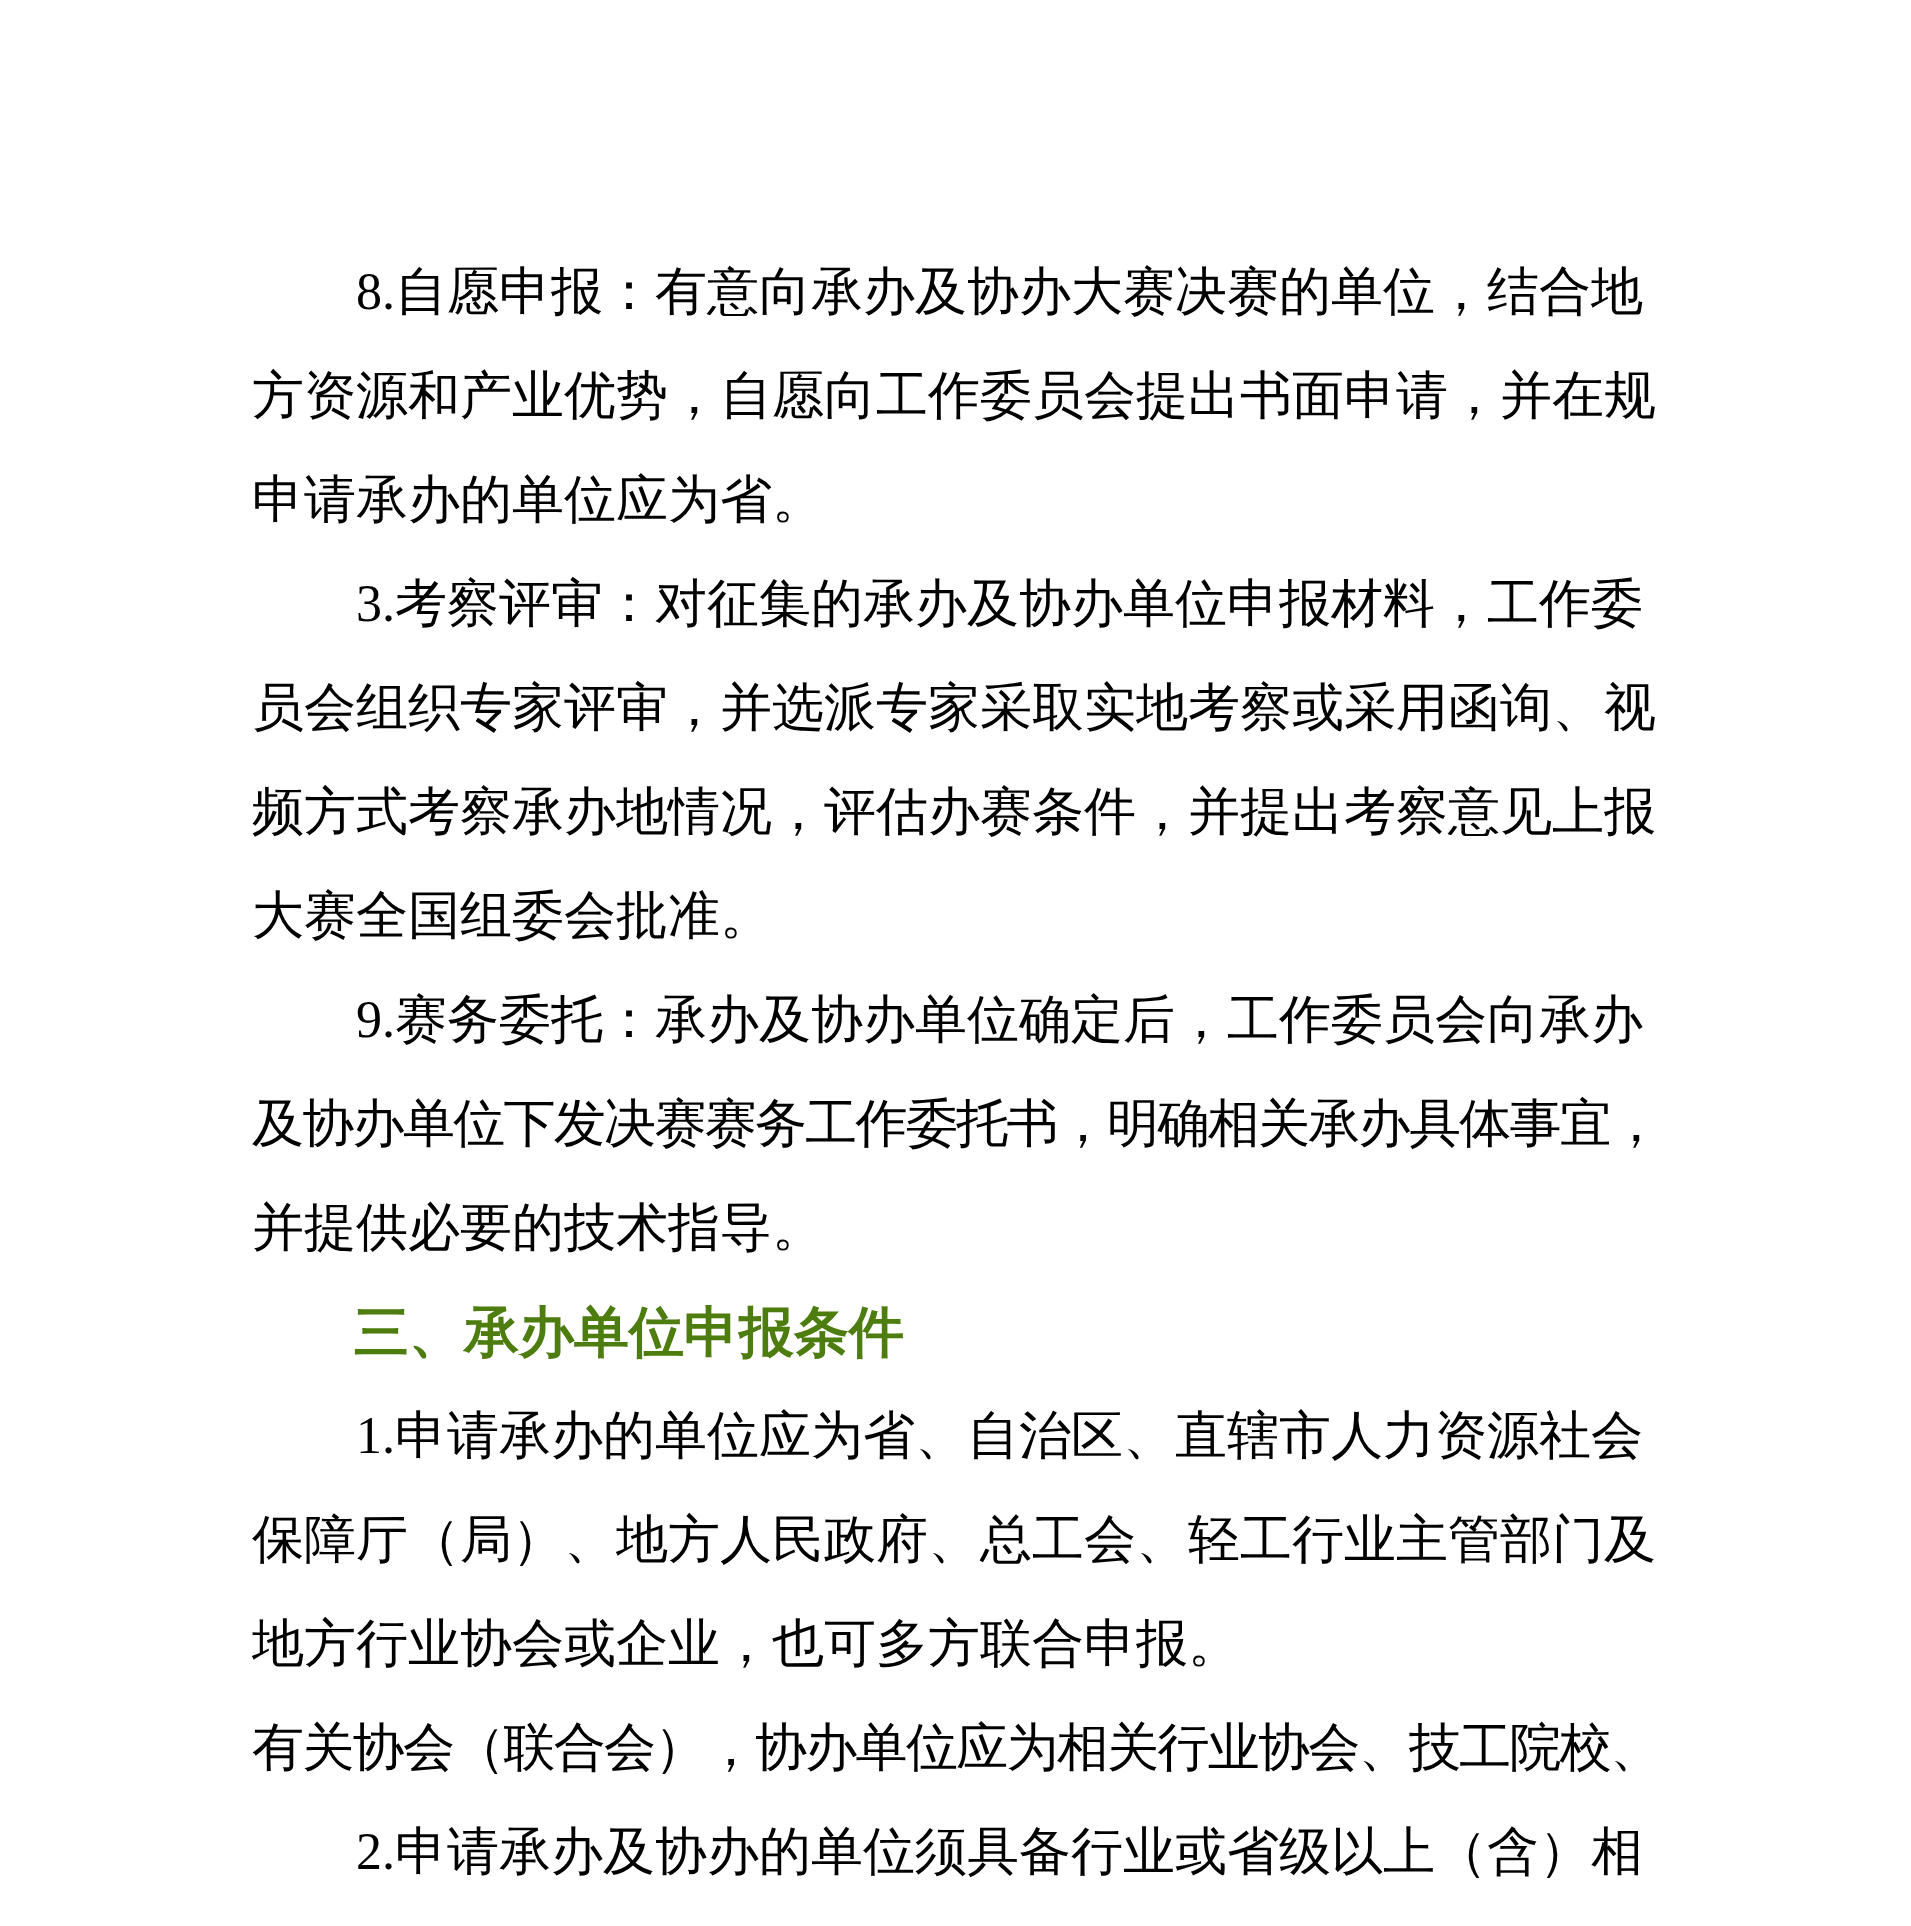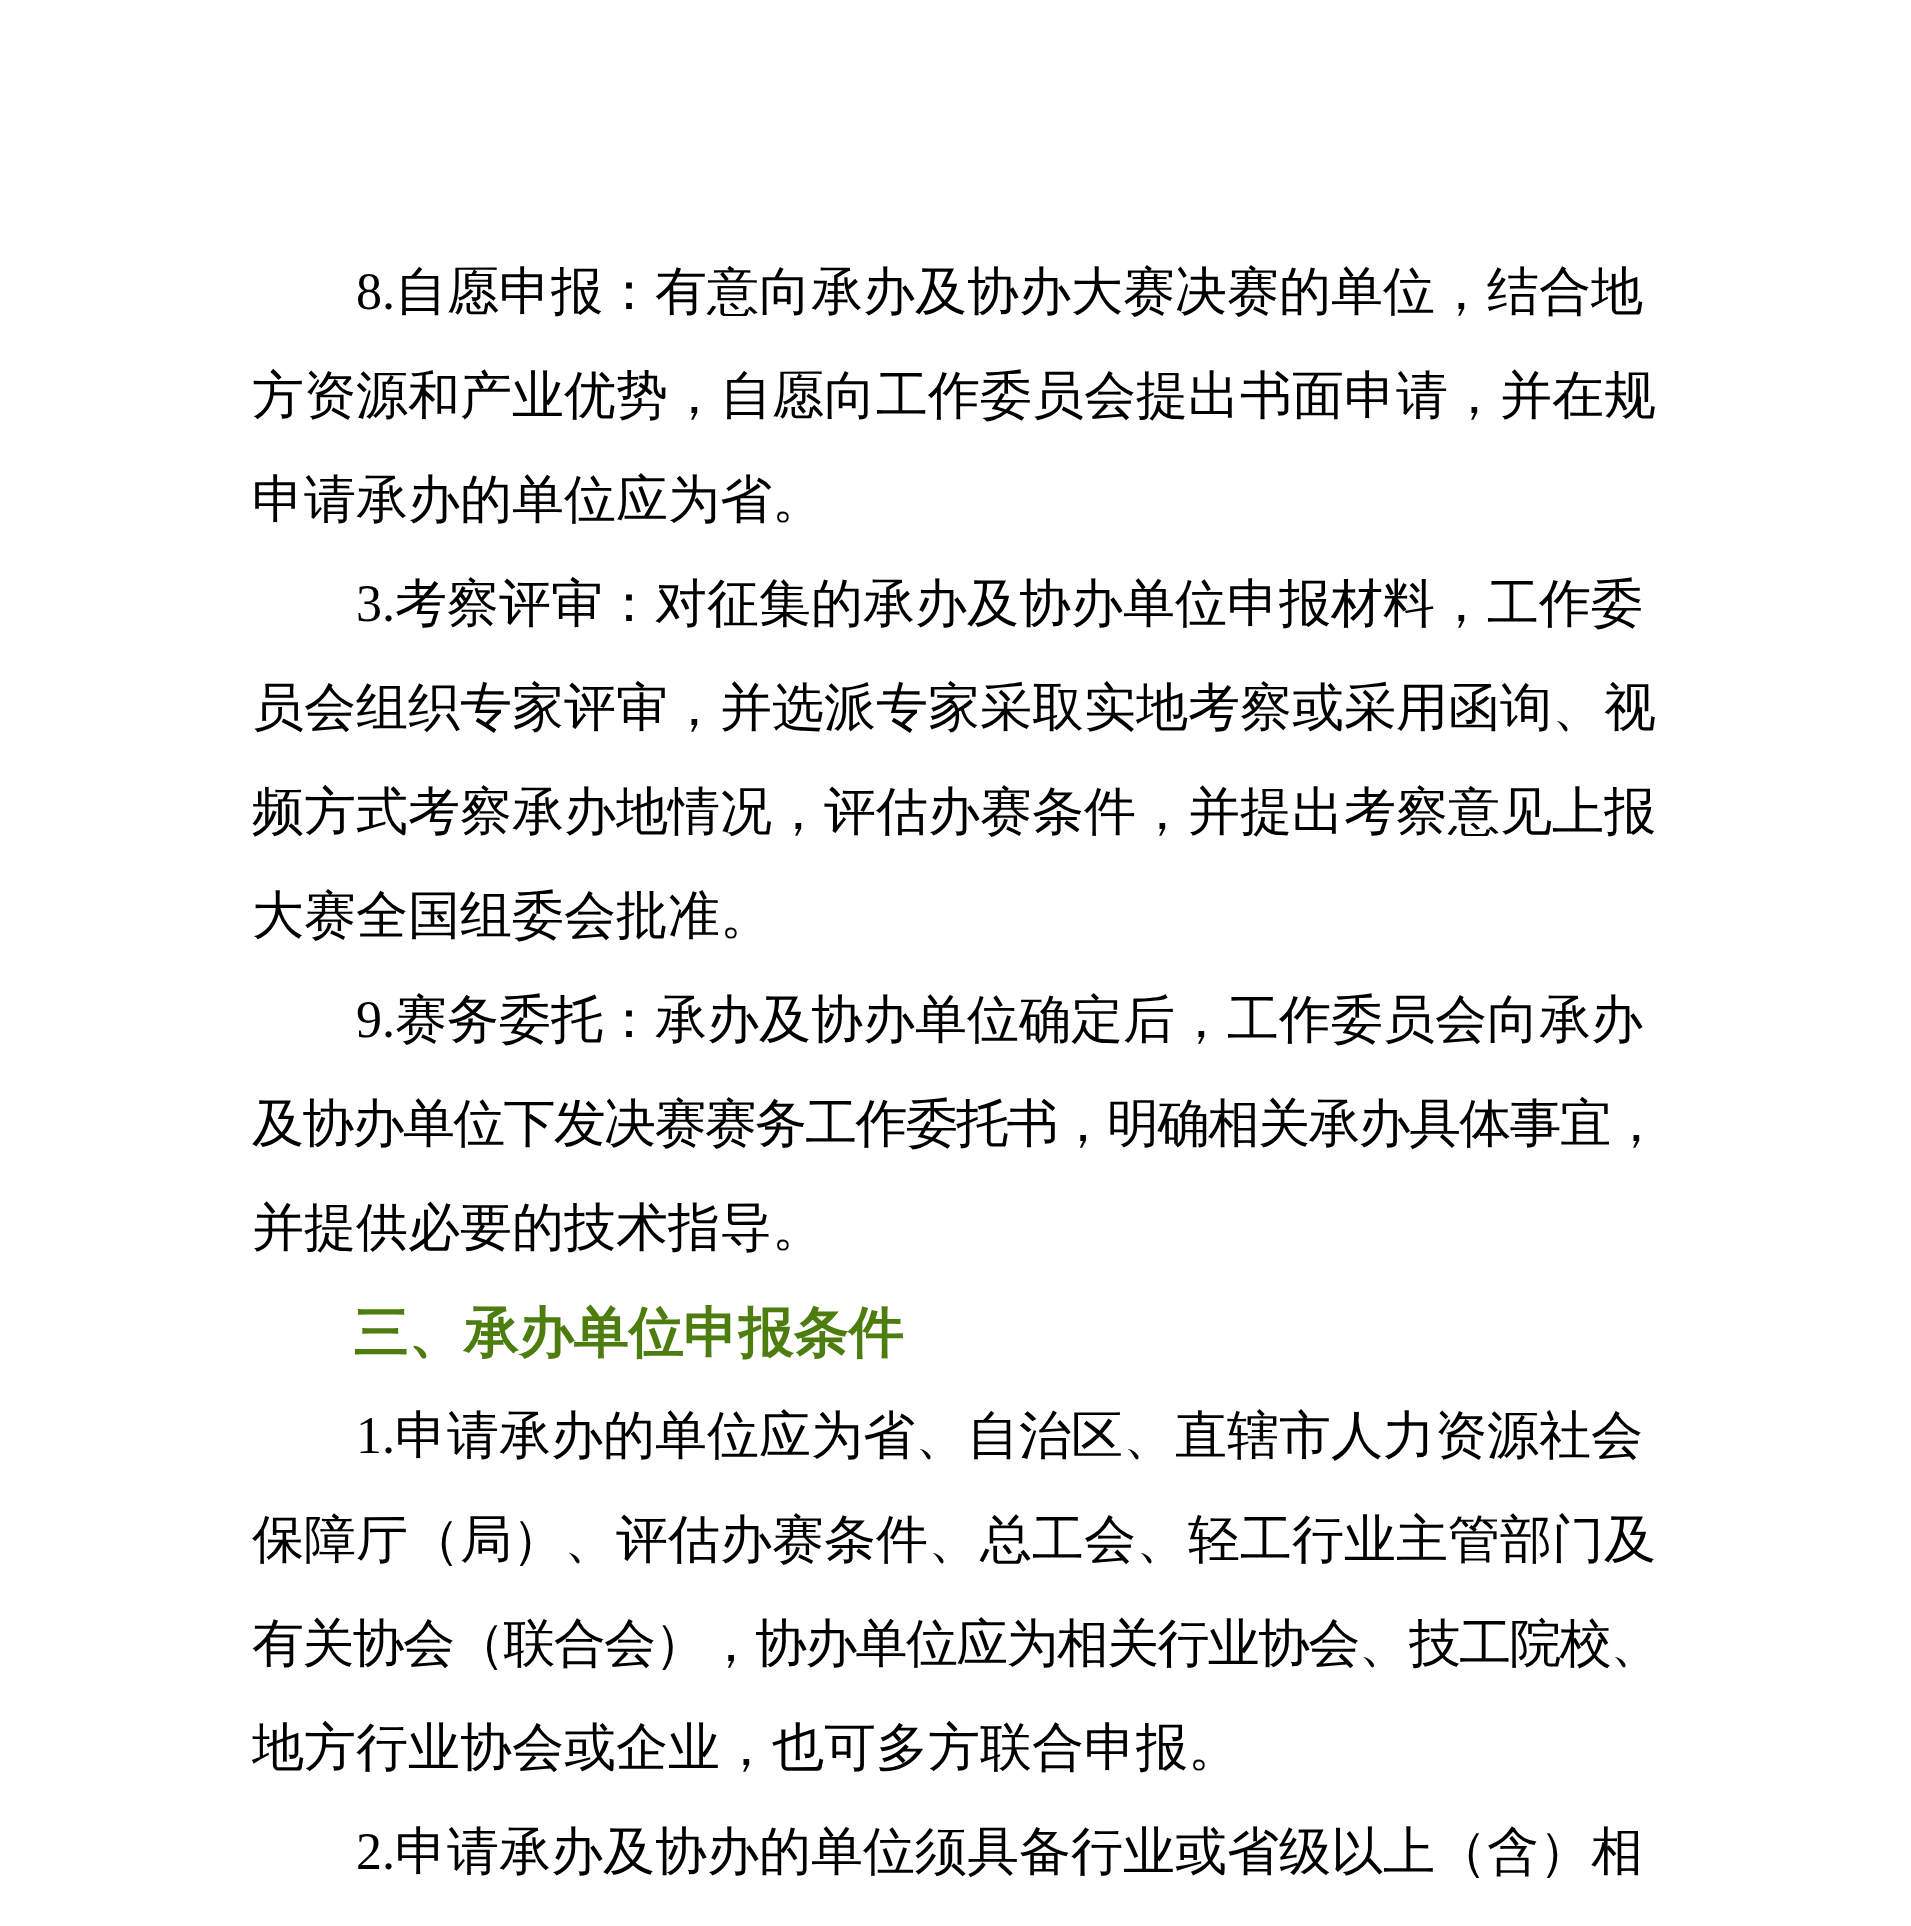--- a/index.html
+++ b/index.html
@@ -66,23 +66,23 @@
     <div class="para">
       <div class="line indent">9.赛务委托：承办及协办单位确定后，工作委员会向承办</div>
       <div class="line squeeze">及协办单位下发决赛赛务工作委托书，明确相关承办具体事宜，</div>
       <div class="line">并提供必要的技术指导。</div>
     </div>
 
     <h2 class="heading-line">三、承办单位申报条件</h2>
 
     <div class="para">
       <div class="line indent">1.申请承办的单位应为省、自治区、直辖市人力资源社会</div>
-      <div class="line">保障厅（局）、评估办赛条件、总工会、轻工行业主管部门及</div>
+      <div class="line">保障厅（局）、地方人民政府、总工会、轻工行业主管部门及</div>
+      <div class="line">地方行业协会或企业，也可多方联合申报。</div>
       <div class="line squeeze">有关协会（联合会），协办单位应为相关行业协会、技工院校、</div>
-      <div class="line">地方行业协会或企业，也可多方联合申报。</div>
     </div>
 
     <div class="para">
       <div class="line indent">2.申请承办及协办的单位须具备行业或省级以上（含）相</div>
       <div class="line squeeze">关赛事活动组织经验，具备大赛举办条件，能够遵循大赛理念，</div>
 
     </div>
 
   </div>
 

